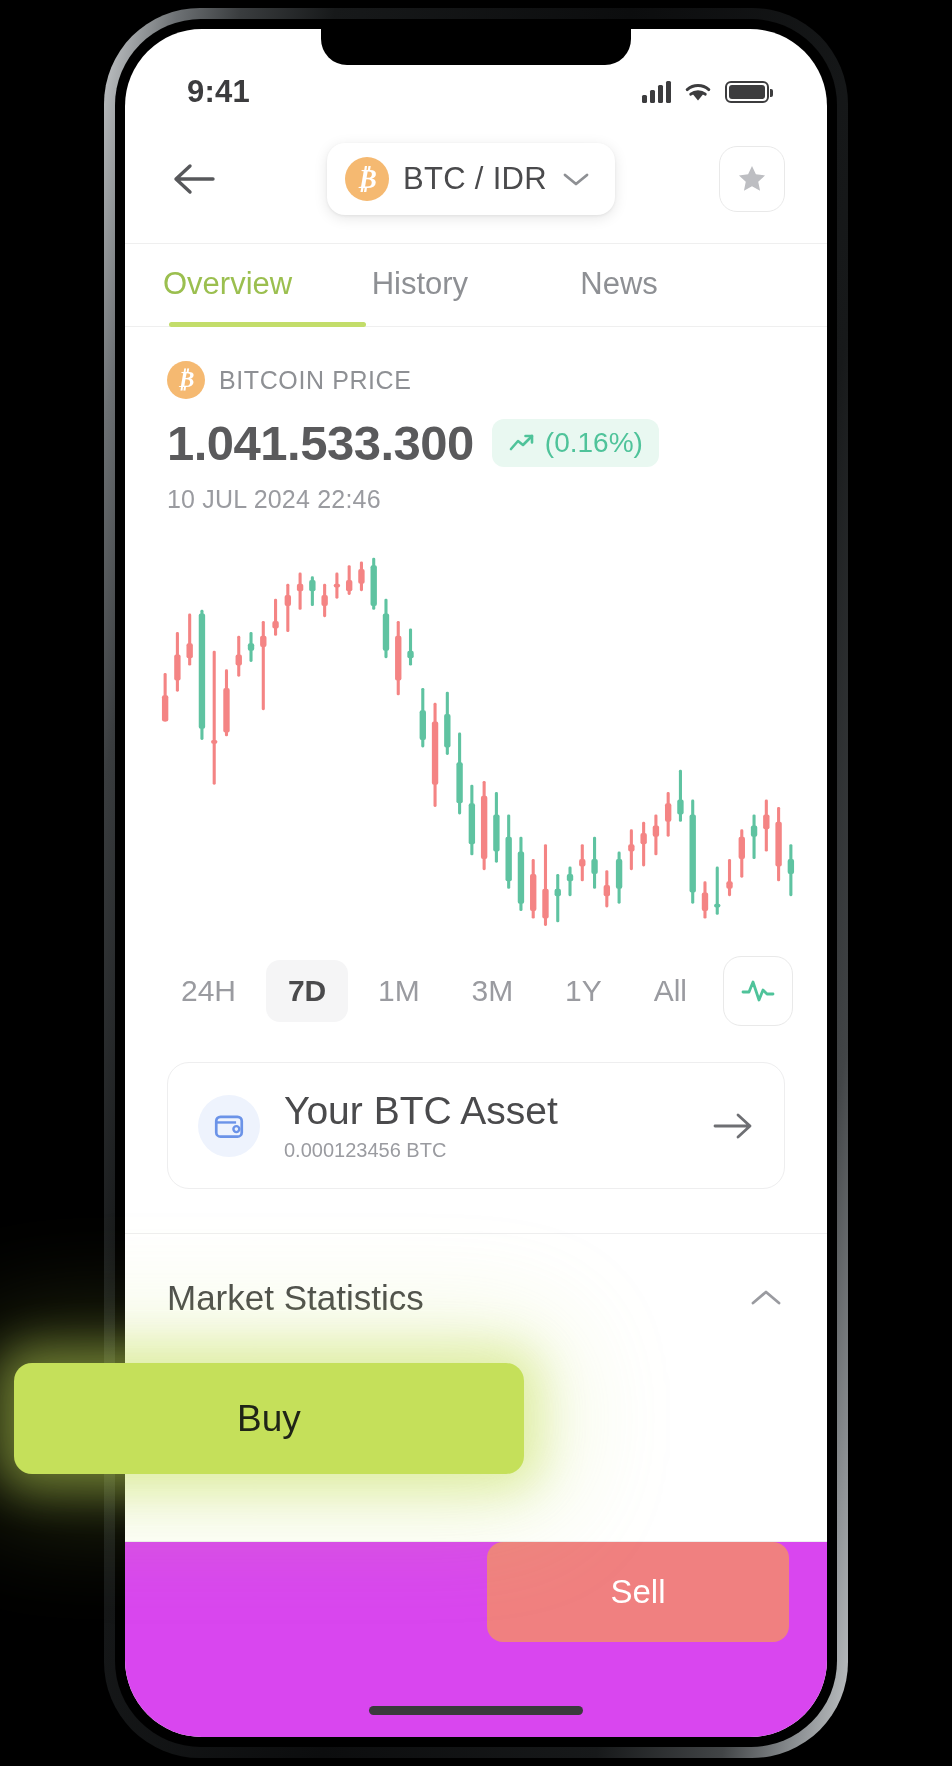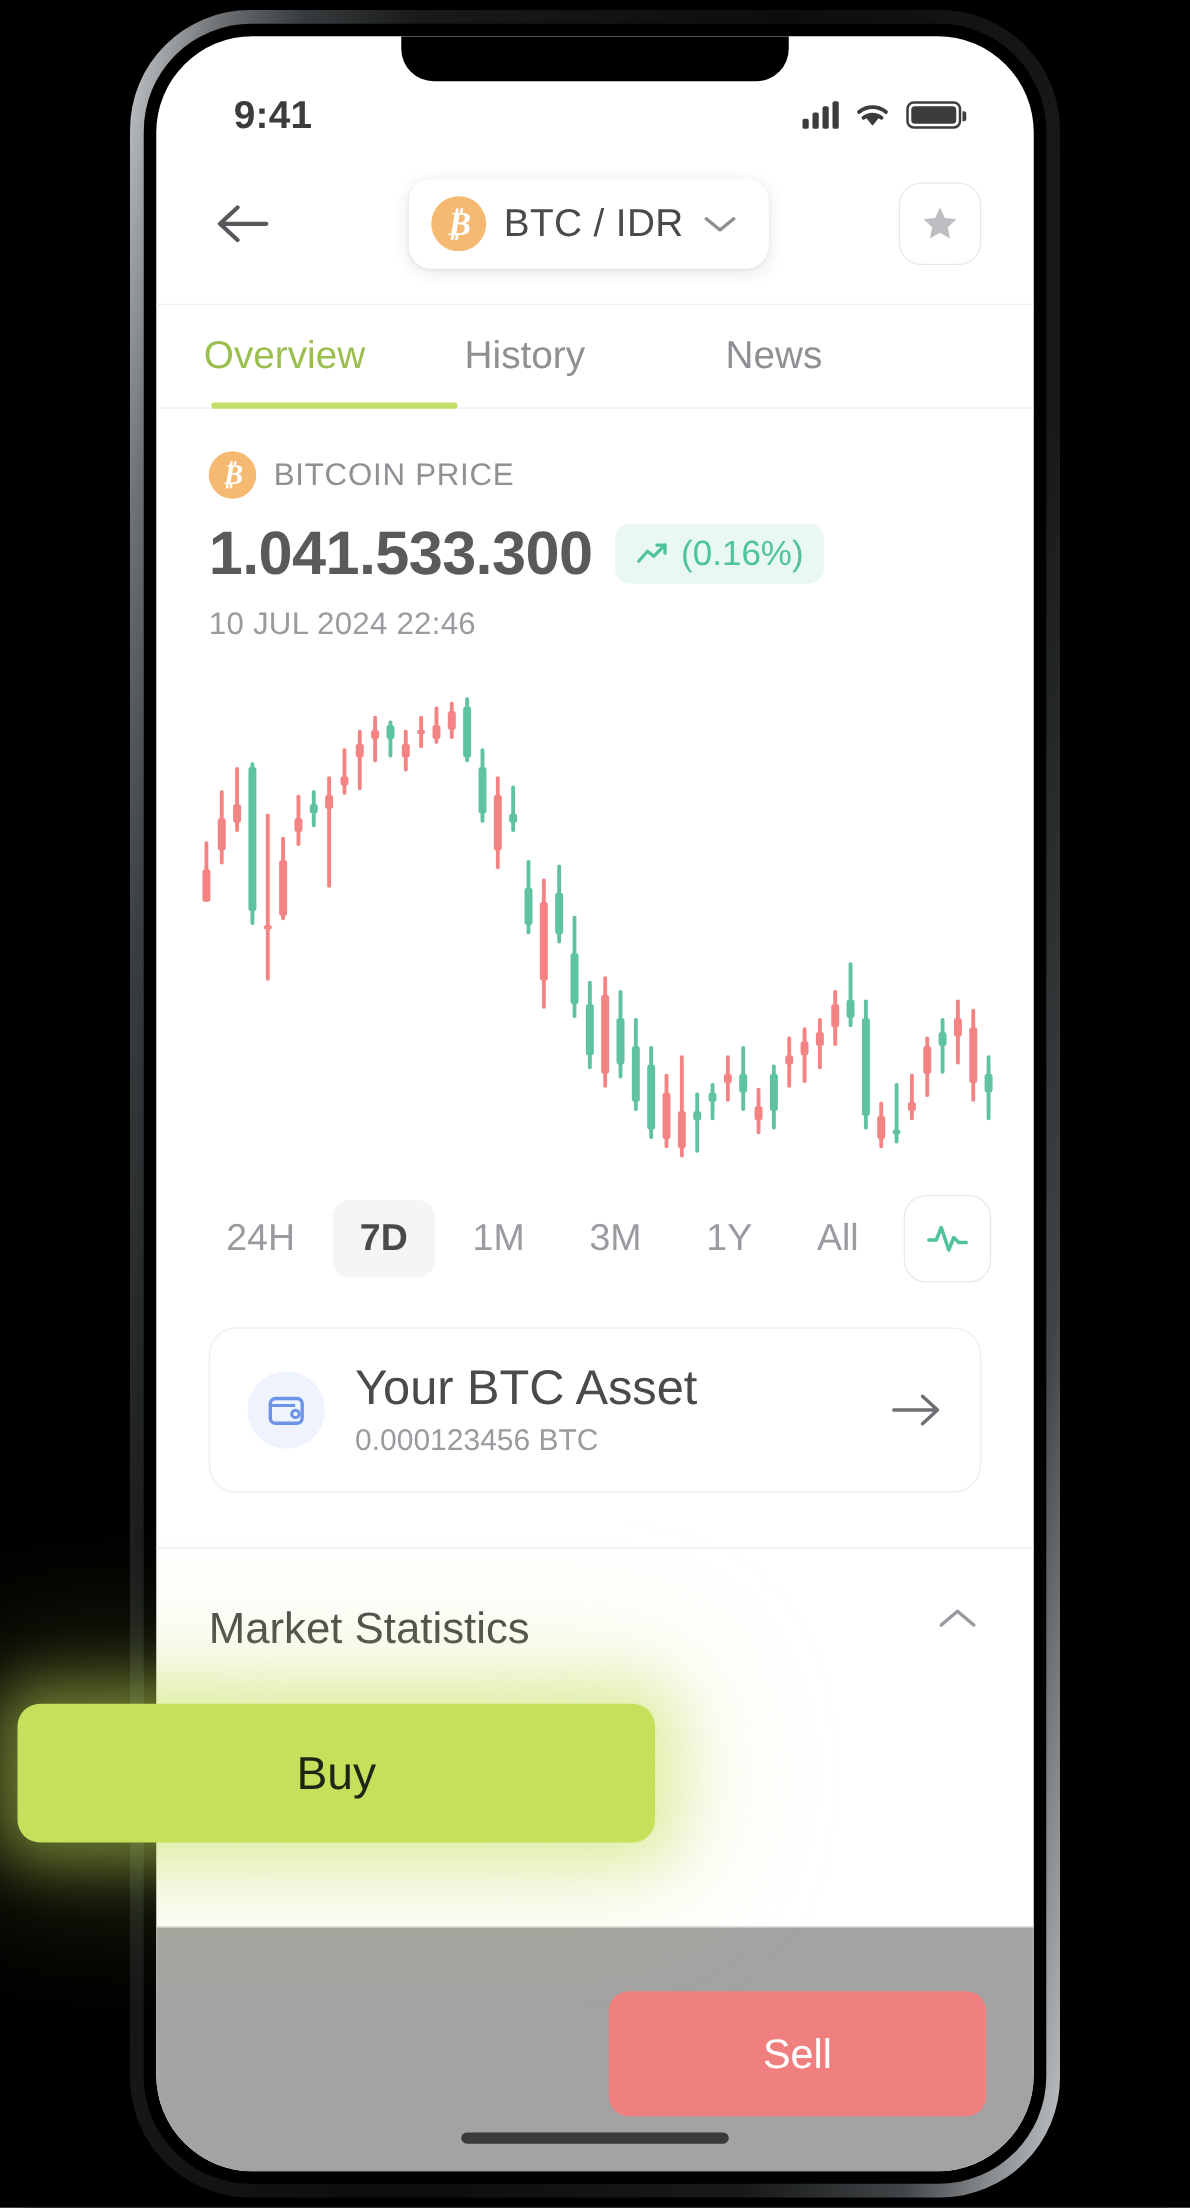--- a/index.html
+++ b/index.html
@@ -143,35 +143,35 @@
     border: 1.5px solid #eeeeef; border-radius: 22px;
     display:flex; align-items:center; gap: 24px;
     padding: 26px 30px; cursor: pointer;
   }
   .wallet-ic {
     width: 62px; height: 62px; border-radius: 50%; background: #eef3fd;
     display:flex; align-items:center; justify-content:center; flex:none;
   }
   .asset-texts { flex:1; }
   .asset-title { font-size: 39px; color: #4a4a4c; }
-  .asset-sub { font-size: 24px; color: #9a9ba0; margin-top: 6px; }
+  .asset-sub { font-size: 20px; color: #9a9ba0; margin-top: 6px; }
 
   
   .divider { height: 1px; background: #eeeeef; margin: 44px 0 0 0; }
   .market-row {
-    display:flex; justify-content: space-between;
+    display:flex; align-items:center; justify-content: space-between;
     padding: 44px 42px 0 42px; cursor: pointer;
   }
   .market-title { font-size: 35px; color: #4a4a4c; }
 
   
   .action-bar {
     position: absolute; left: 0; right: 0; bottom: 0; height: 196px;
-    background: #a3a3a3; border-top: 1px solid #eeeeef;
-    display: flex; align-items: flex-end; gap: 22px;
+    background: #d946ef; border-top: 1px solid #eeeeef;
+    display: flex; align-items: flex-start; gap: 22px;
     padding: 0 38px 44px 38px;
     z-index: 30;
   }
   .btn-sell {
     flex: 1; height: 100px; border-radius: 16px; background: #F08080;
     color: #fff; font-size: 33px; display:flex; align-items:center; justify-content:center;
     cursor: pointer;
   }
   .btn-buy-spacer { flex: 1; }
 

